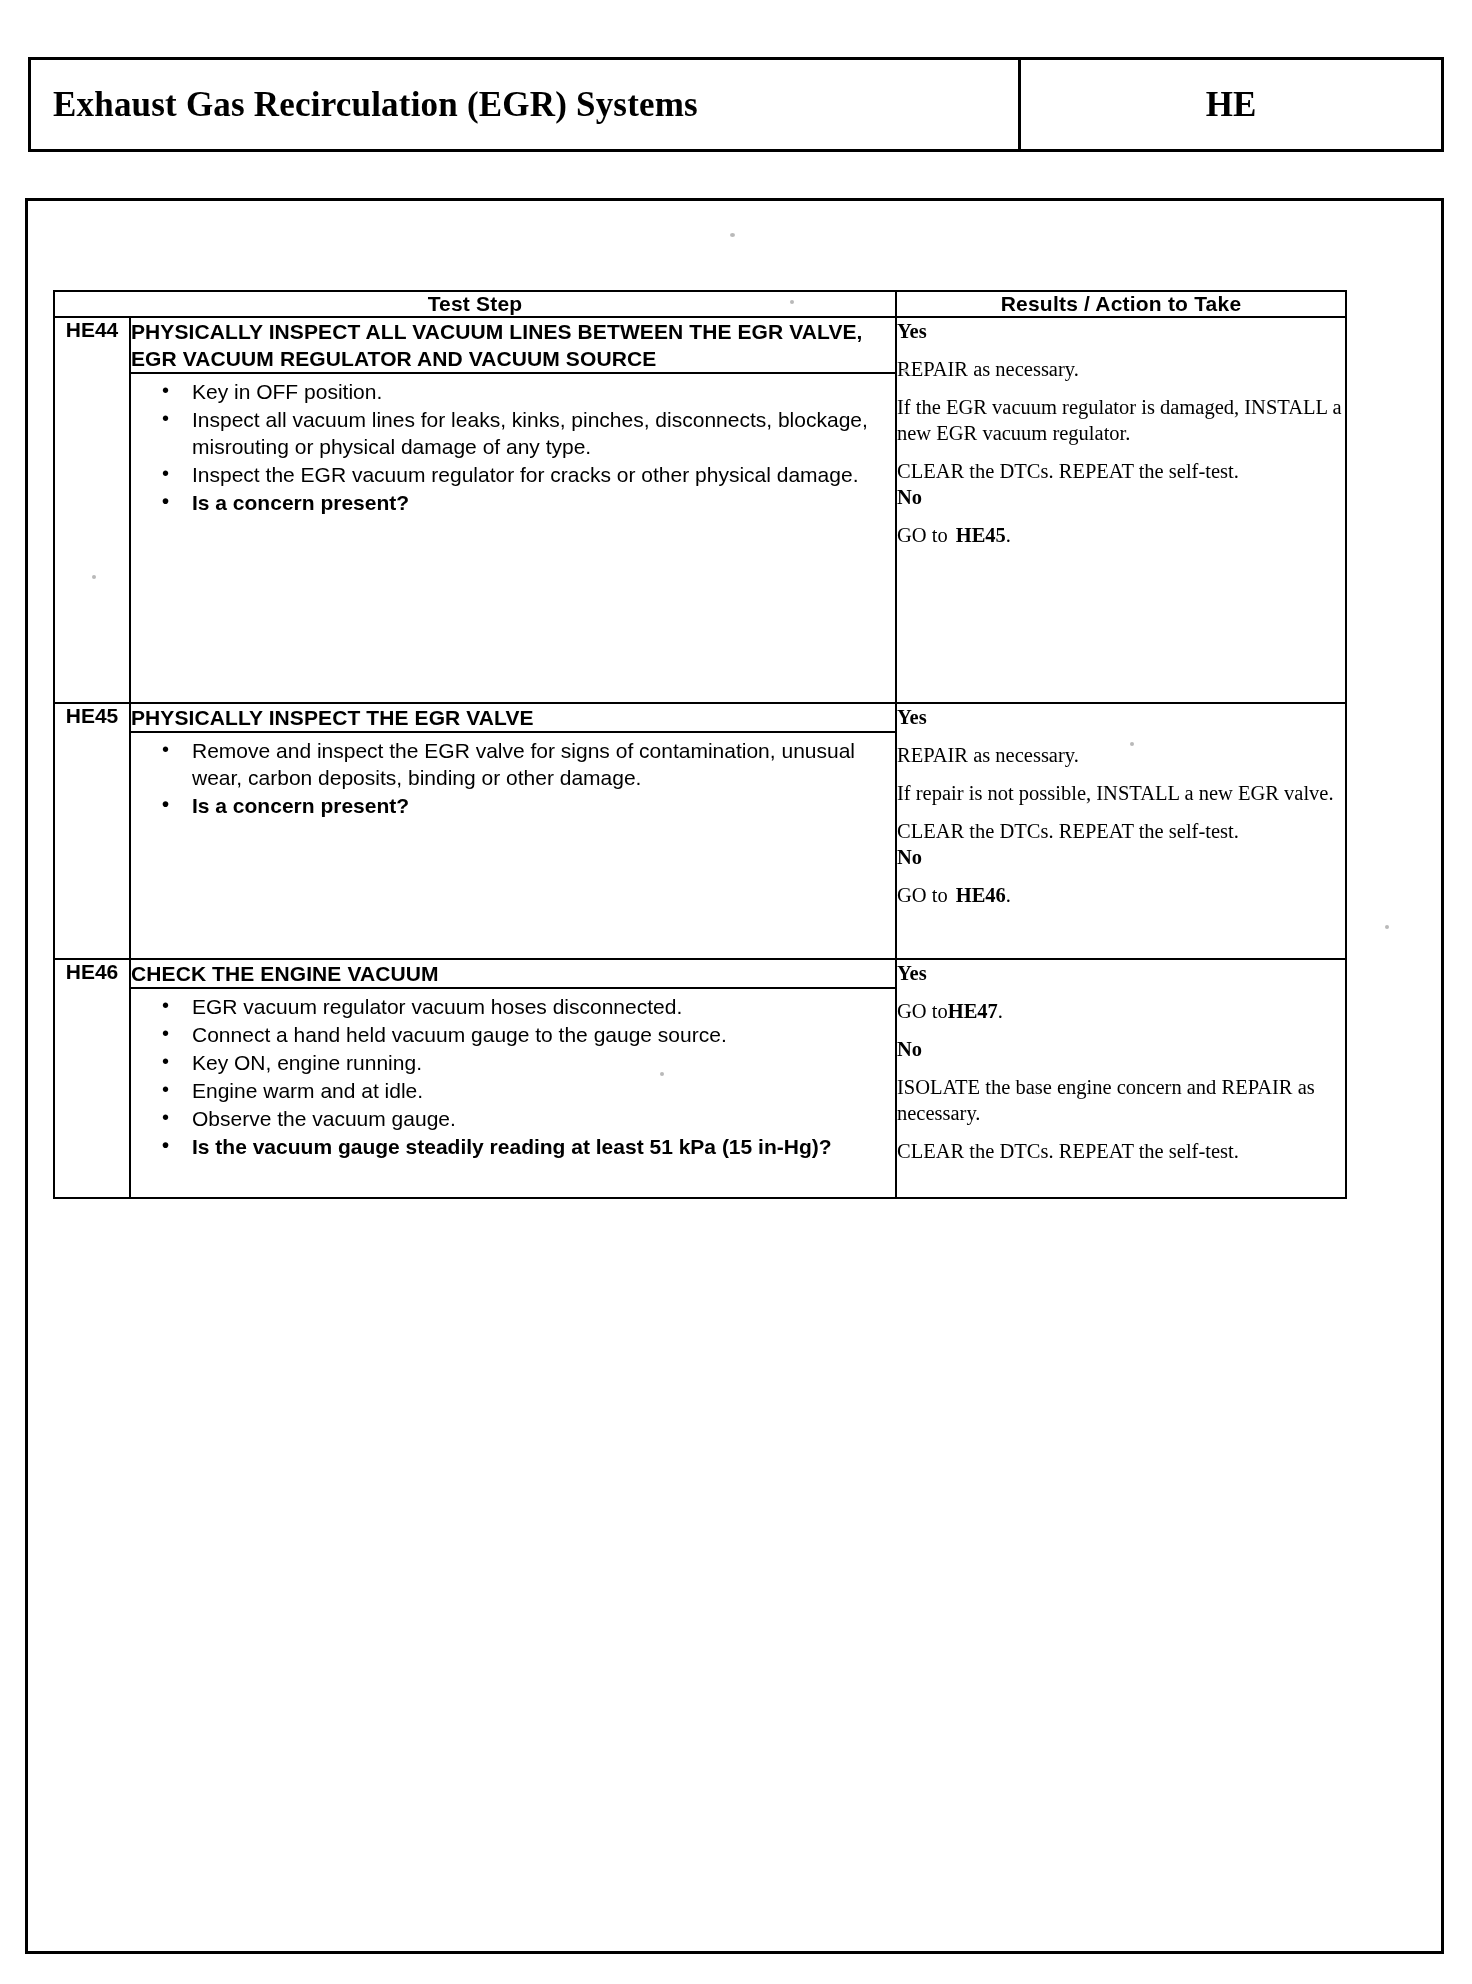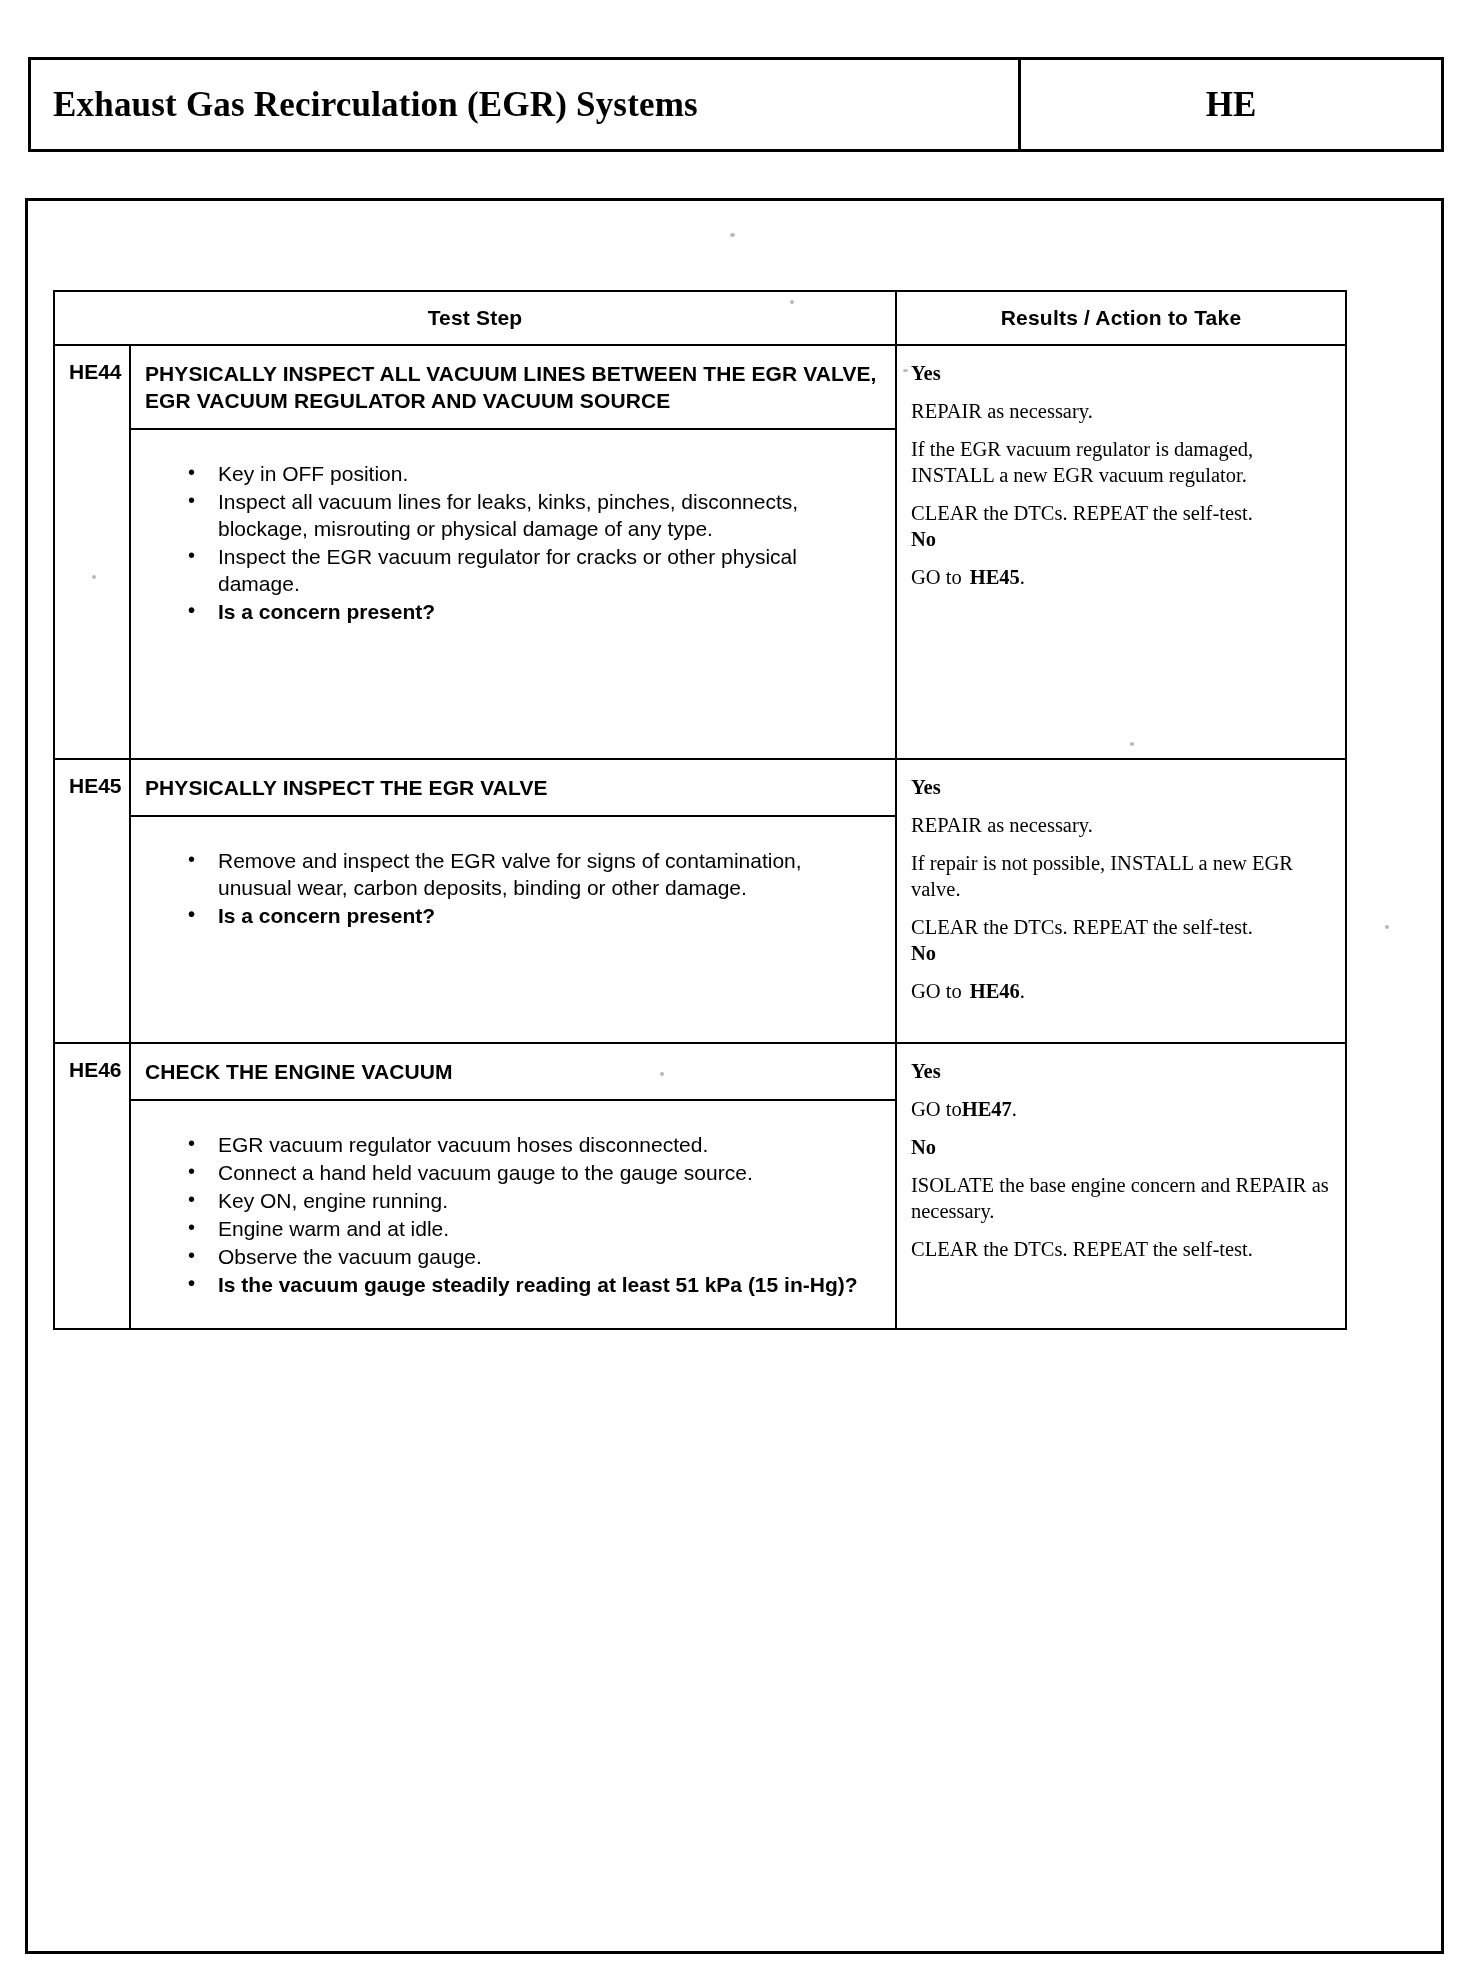--- a/index.html
+++ b/index.html
@@ -84,21 +84,21 @@
     box-sizing: border-box;
     border-collapse: collapse;
   }
   table.dtable {
     table-layout: fixed;
   }
   .dtable td, .dtable th {
     border: 2px solid #000;
     box-sizing: border-box;
     vertical-align: top;
-    padding: 14px;
+    padding: 0;
   }
 
   .col-id { width: 76px; }
   .col-step { width: 766px; }
   .col-result { width: 450px; }
 
   .thead-cell {
     text-align: center;
     font-size: 21px;
     font-weight: bold;
@@ -125,21 +125,21 @@
     padding: 8px 10px 9px 12px;
     letter-spacing: 0.1px;
   }
 
   .step-body {
     padding: 9px 8px 12px 12px;
     font-size: 21px;
     line-height: 27px;
   }
   .bullets {
-    margin: 16px;
+    margin: 4px;
     padding: 0;
     list-style: none;
   }
   .bullets li {
     position: relative;
     padding-left: 57px;
     margin-bottom: 1px;
   }
   .bullets li::before {
     content: "\2022";

